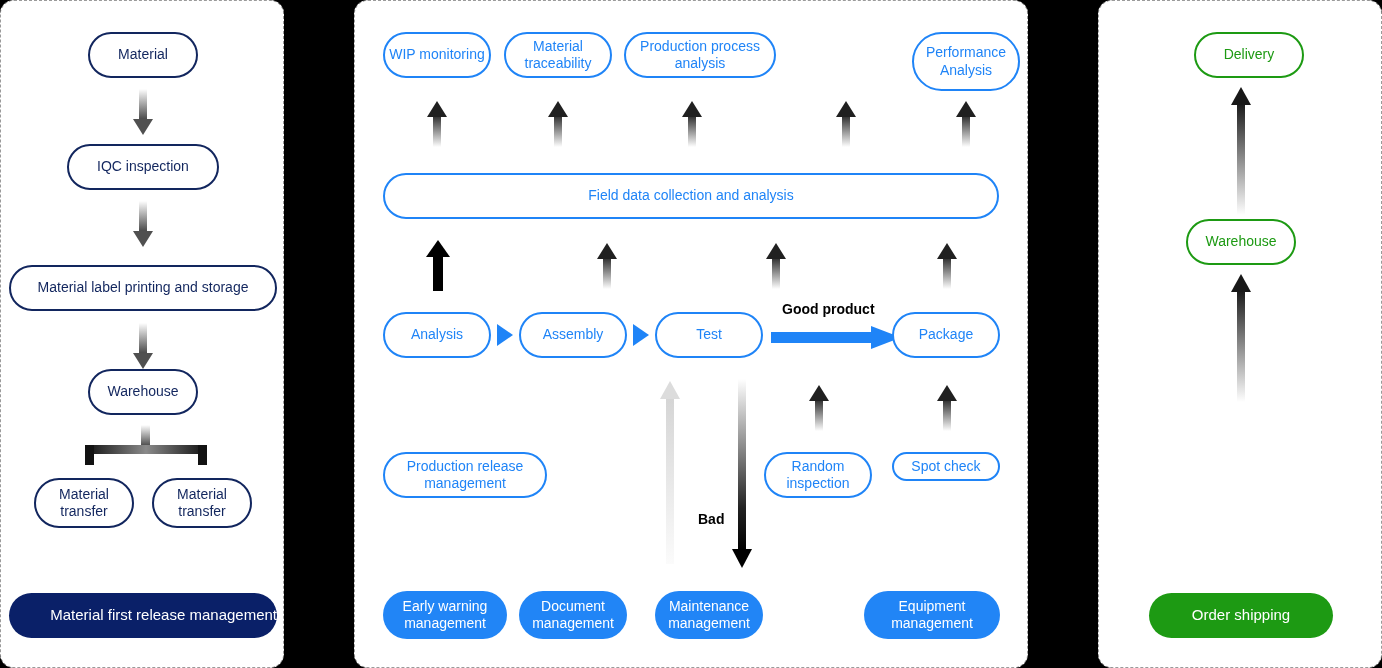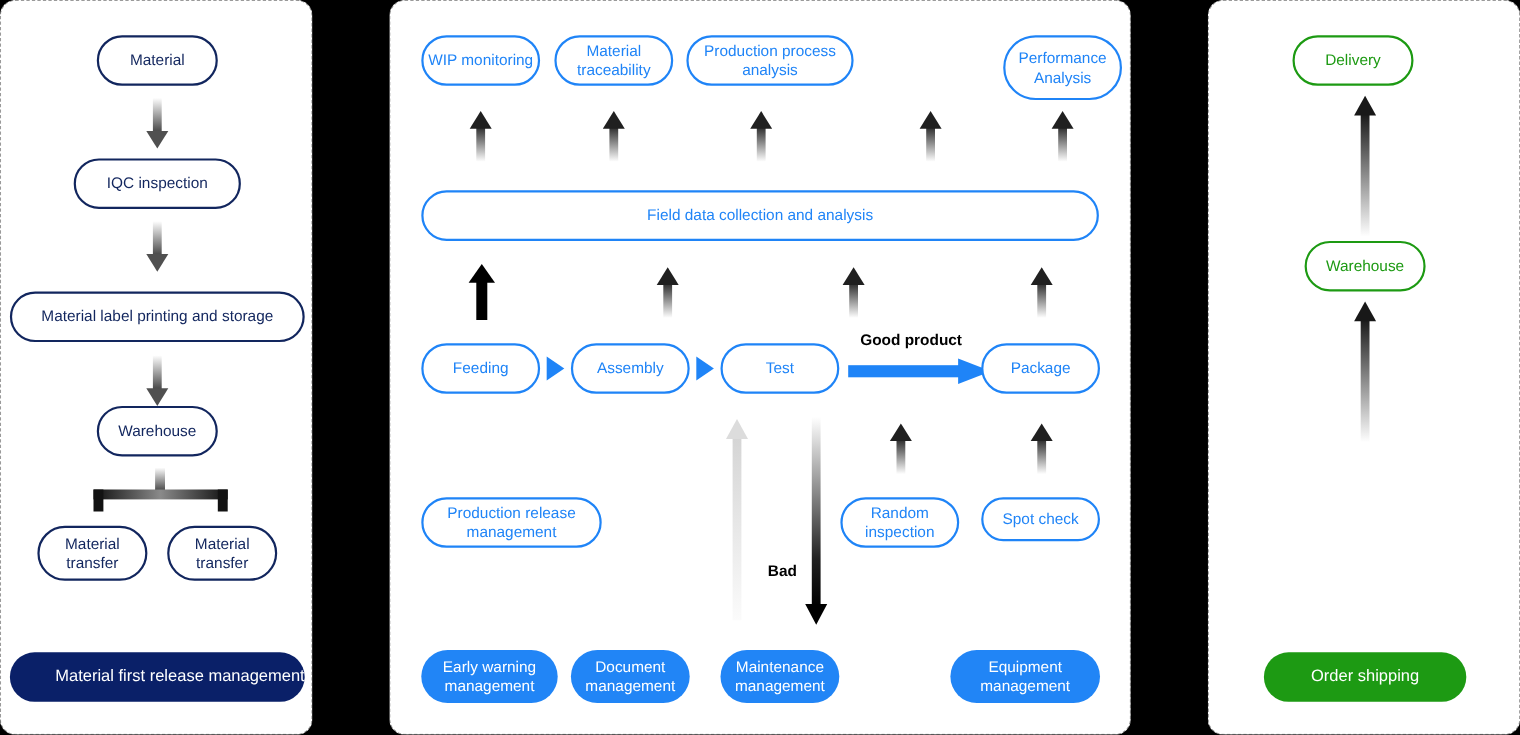--- a/index.html
+++ b/index.html
@@ -204,21 +204,21 @@
     </svg>
   </div>
   <div class="arrow" style="left:580px;top:240px;">
     <svg width="24" height="48" viewBox="0 0 24 48">
       <rect x="8" y="14" width="8" height="34" fill="url(#gup1)"></rect>
       <polygon points="2,18 22,18 12,2" fill="#202020"></polygon>
     </svg>
   </div>
 
   <div class="node blue-out" style="left:28px;top:311px;width:108px;height:46px;">
-    <span>Feeding</span>
+    <span>Analysis</span>
   </div>
   <div class="arrow" style="left:140px;top:322px;">
     <svg width="20" height="24" viewBox="0 0 20 24">
         <polygon points="2,1 18,12 2,23" fill="#1f84f7"></polygon>
       </svg>
   </div>
   <div class="node blue-out" style="left:164px;top:311px;width:108px;height:46px;">
     <span>Assembly</span>
   </div>
   <div class="arrow" style="left:276px;top:322px;">
@@ -281,41 +281,41 @@
       <polygon points="2,18 22,18 12,2" fill="#202020"></polygon>
     </svg>
   </div>
 
   <div class="node blue-out" style="left:28px;top:451px;width:164px;height:46px;">
     <span>Production release management</span>
   </div>
   <div class="node blue-out" style="left:409px;top:451px;width:108px;height:46px;">
     <span>Random inspection</span>
   </div>
-  <div class="node blue-out" style="left:537px;top:451px;width:108px;height:40px;">
+  <div class="node blue-out" style="left:537px;top:451px;width:108px;height:29px;">
     <span>Spot check</span>
   </div>
 
   <div class="node blue-fill" style="left:28px;top:590px;width:124px;height:48px;">
     <span>Early warning management</span>
   </div>
   <div class="node blue-fill" style="left:164px;top:590px;width:108px;height:48px;">
     <span>Document management</span>
   </div>
   <div class="node blue-fill" style="left:300px;top:590px;width:108px;height:48px;">
     <span>Maintenance management</span>
   </div>
   <div class="node blue-fill" style="left:509px;top:590px;width:136px;height:48px;">
     <span>Equipment management</span>
   </div>
 </div>
 
 <div class="panel" id="panel-right">
 
-  <div class="node green-out" style="left:76px;top:31px;width:110px;height:46px;">
+  <div class="node green-out" style="left:95px;top:31px;width:110px;height:46px;">
     <span>Delivery</span>
   </div>
 
   <div class="arrow" style="left:130px;top:84px;">
     <svg width="24" height="130" viewBox="0 0 24 130">
       <defs>
           <linearGradient id="gup-r1" x1="0" y1="1" x2="0" y2="0">
         <stop offset="0" stop-color="#ffffff"></stop>
             <stop offset="1" stop-color="#141414"></stop>
       </linearGradient>

